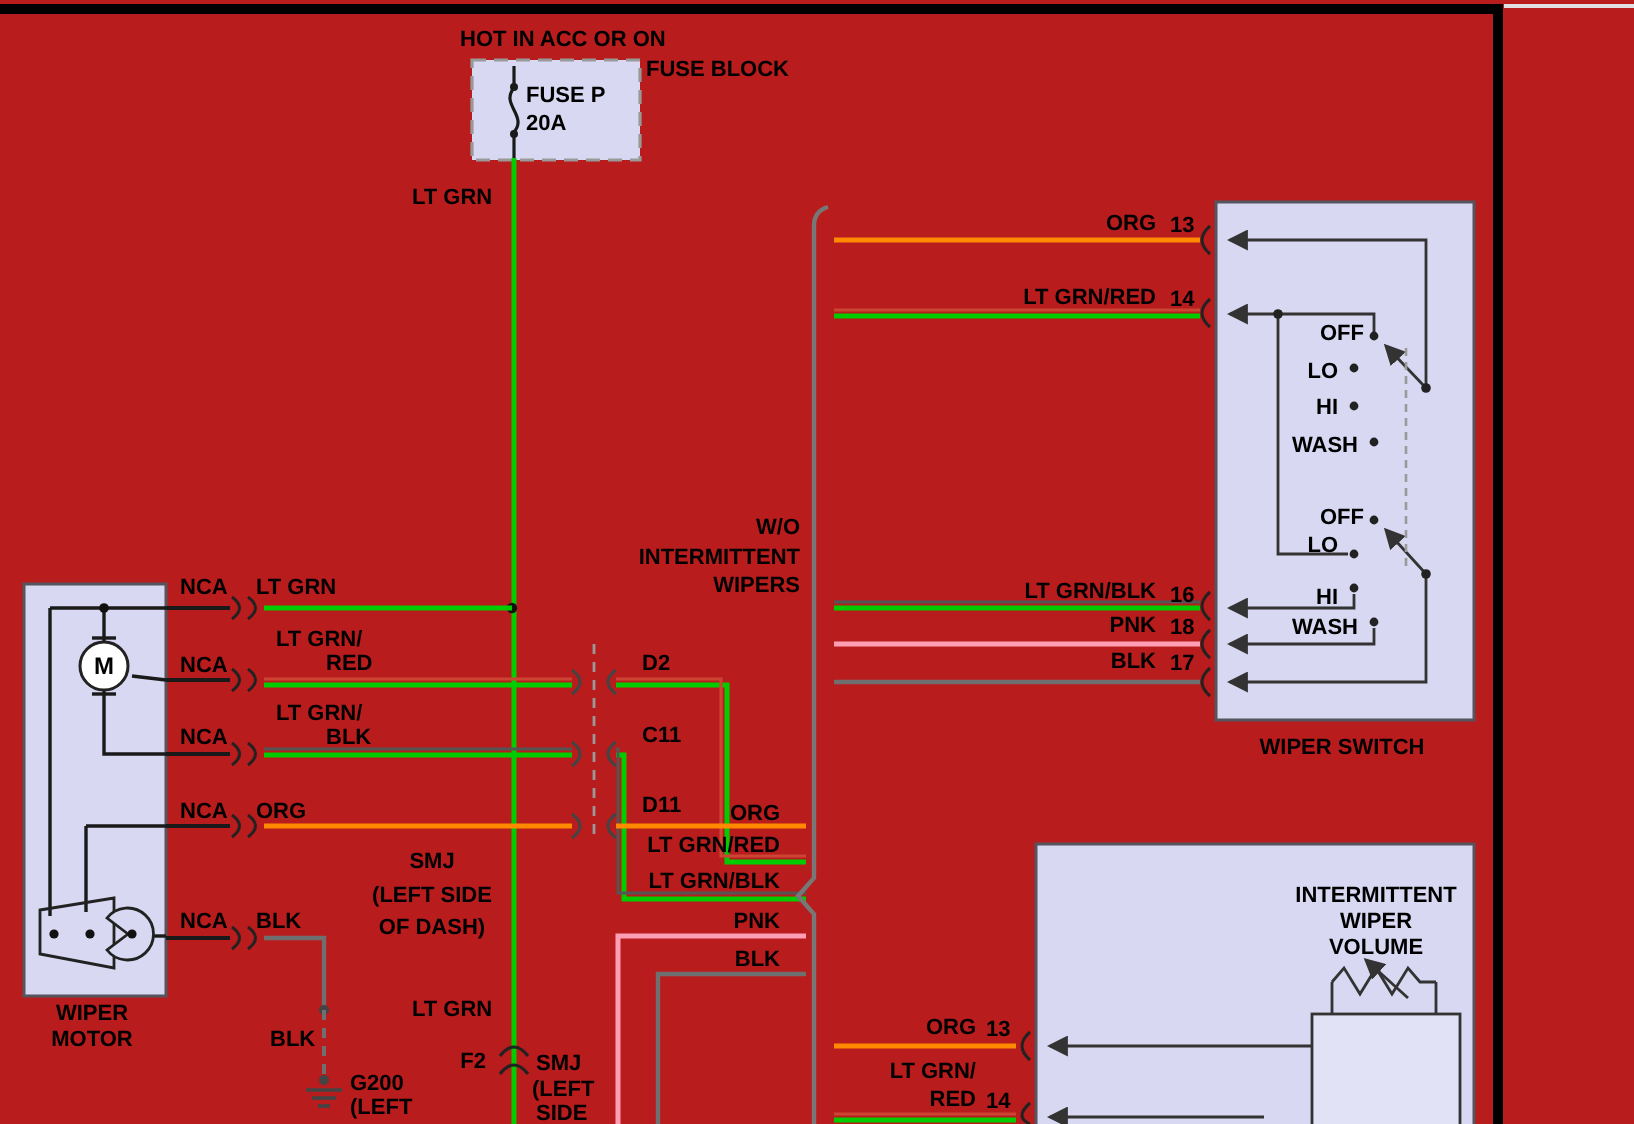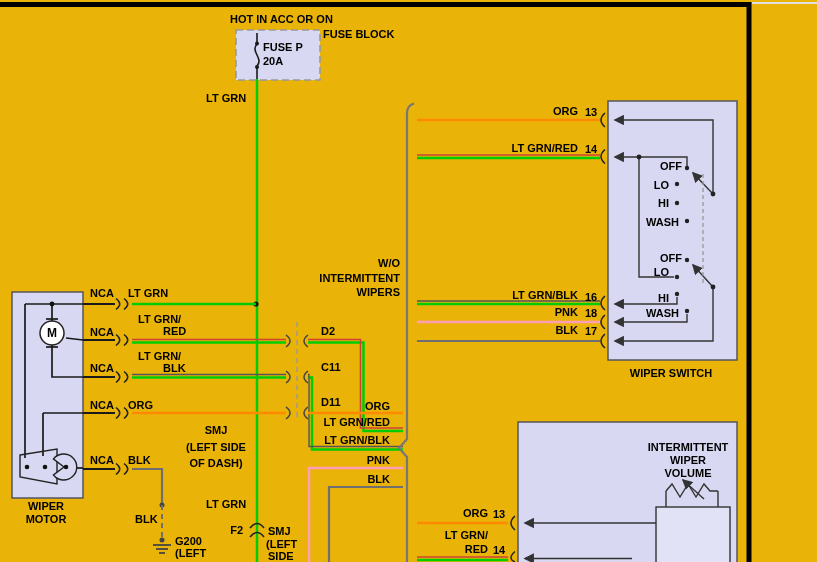--- a/index.html
+++ b/index.html
@@ -1,16 +1,16 @@
 <!DOCTYPE html>
 <html><head>
 <meta charset="utf-8">
 <style>
   html,body{margin:0;padding:0;background:#fff;}
-  .stage{position:relative;width:817px;height:562px;background:#eab308;overflow:hidden;}
+  .stage{position:relative;width:817px;height:562px;background:#b91c1c;overflow:hidden;}
   svg{display:block;}
   .t{font-family:"Liberation Sans",sans-serif;font-size:11px;font-weight:bold;fill:#000;}
   .tm{font-family:"Liberation Sans",sans-serif;font-size:12px;font-weight:bold;fill:#000;}
 </style>
 </head>
 <body>
 
 <div class="stage">
 <svg width="817" height="562" viewBox="0 0 817 562">
   <defs>

